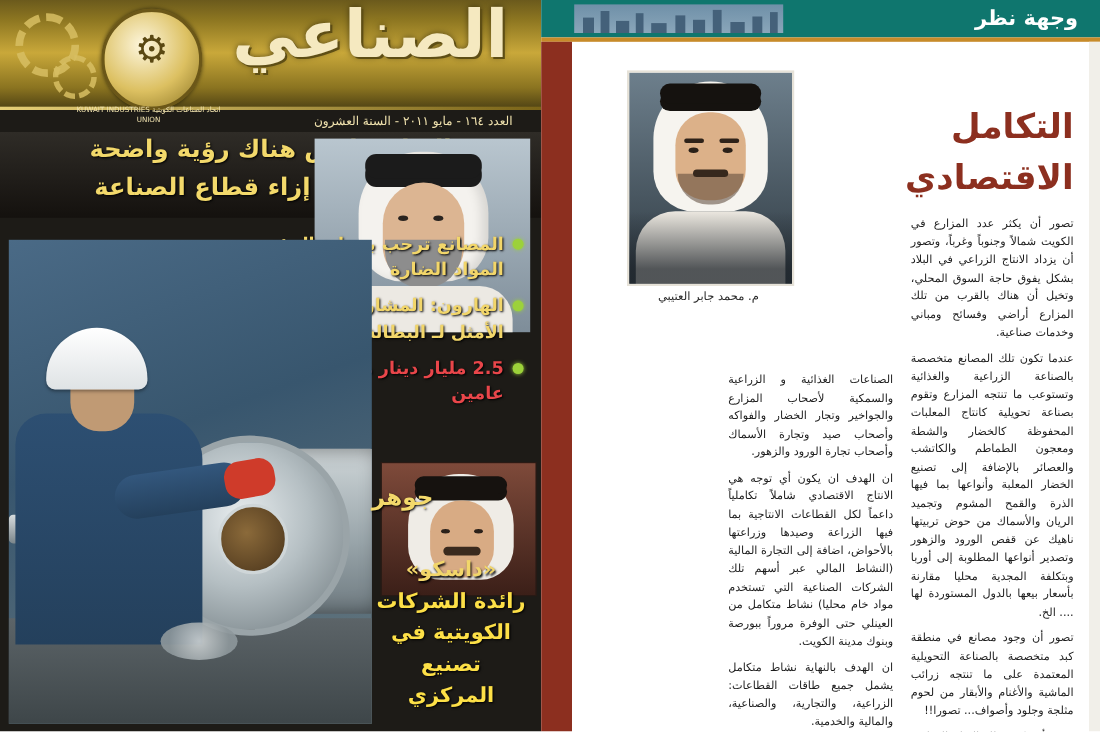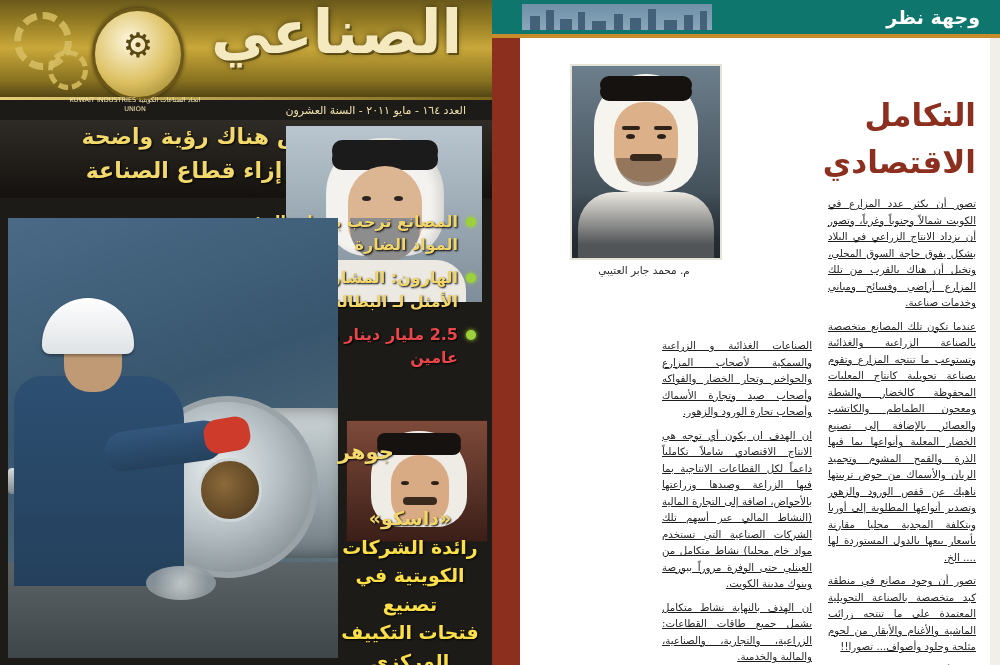--- a/index.html
+++ b/index.html
@@ -341,21 +341,21 @@
     color: #2a2a2a; font-size: 10.5px; line-height: 1.6;
   }
 
   .col {
     position:absolute;
     direction: rtl; text-align: justify;
     color: #1d1d1d;
     font-size: 10.2px;
     line-height: 1.62;
   }
-  .col p { margin: 0 0 7px 0; text-decoration: underline; }
+  .col p { margin: 0 0 7px 0; }
   .col-right { right: 24px; top: 196px; width: 148px; }
   .col-mid   { right: 188px; top: 338px; width: 150px; }
 </style>
 </head>
 <body>
 
 <div class="page">
 
   <div class="cover">
 
@@ -430,21 +430,20 @@
       <div class="pb-eye r"></div>
       <div class="pb-mous"></div>
     </div>
 
     <div class="jawhar">جوهر</div>
 
     <div class="cover-bottom-text">
       <div>«داسكو»</div>
       <div class="w">رائدة الشركات</div>
       <div class="w">الكويتية في تصنيع</div>
-      <div class="w">فتحات التكييف</div>
       <div class="w">المركزي</div>
     </div>
   </div>
 
   <div class="article">
 
     <div class="art-topbar">
       <div class="art-skyline">
         <i style="left:8px;width:10px;height:14px;"></i>
         <i style="left:24px;width:8px;height:20px;"></i>

